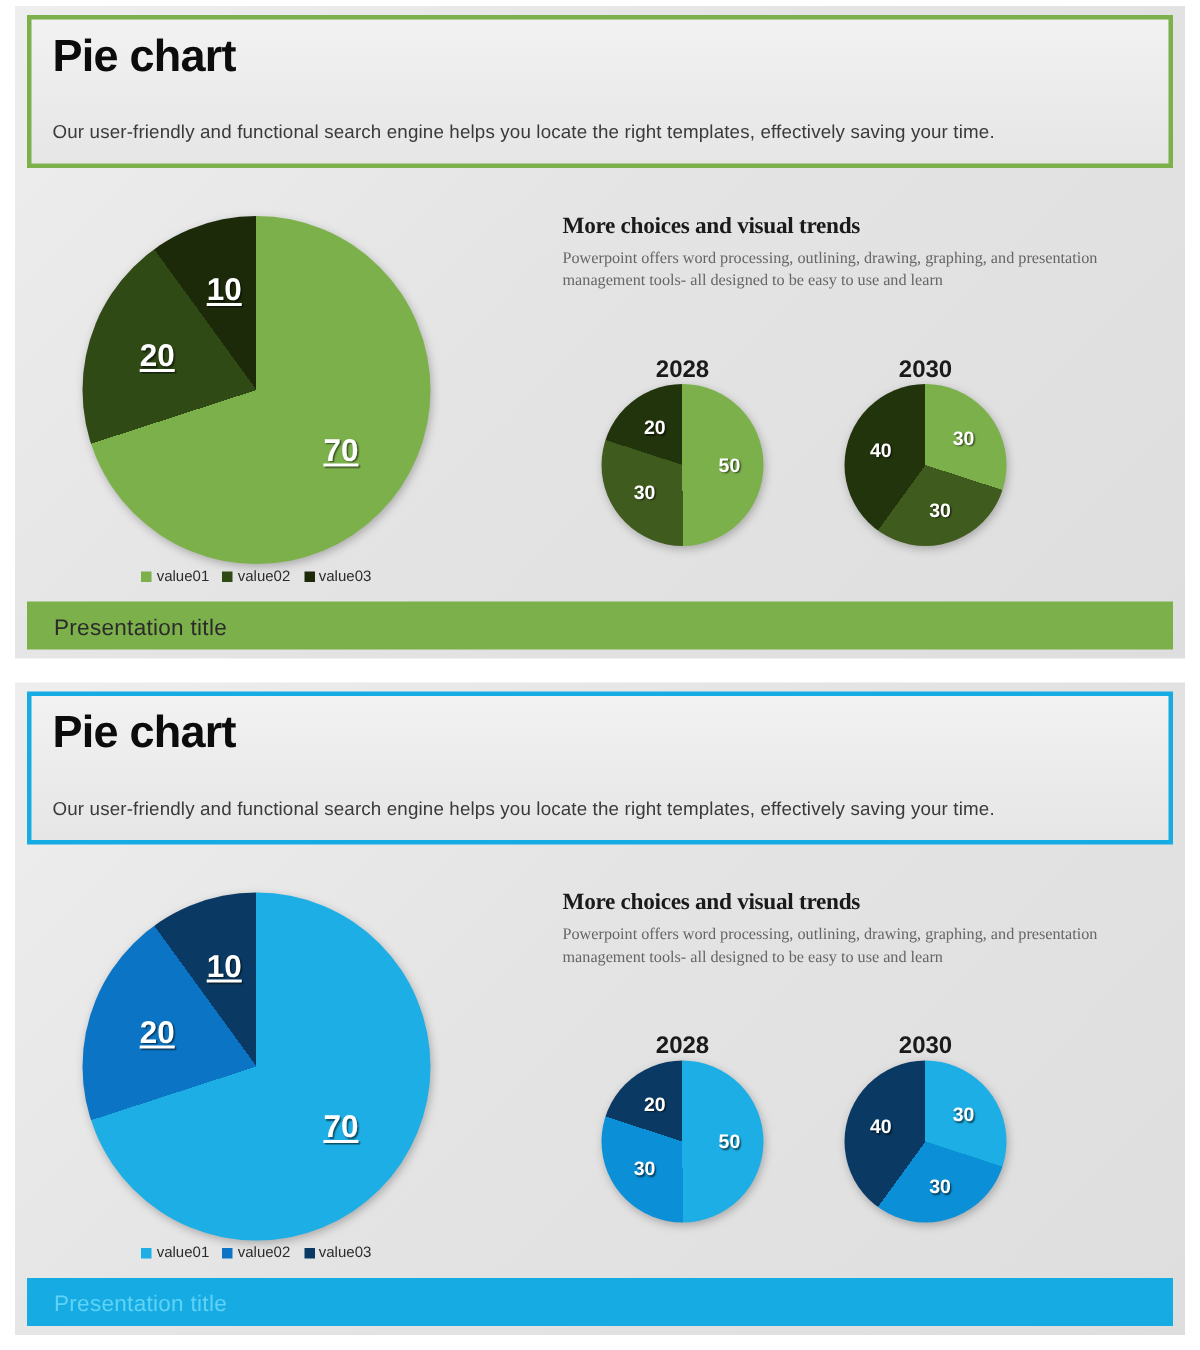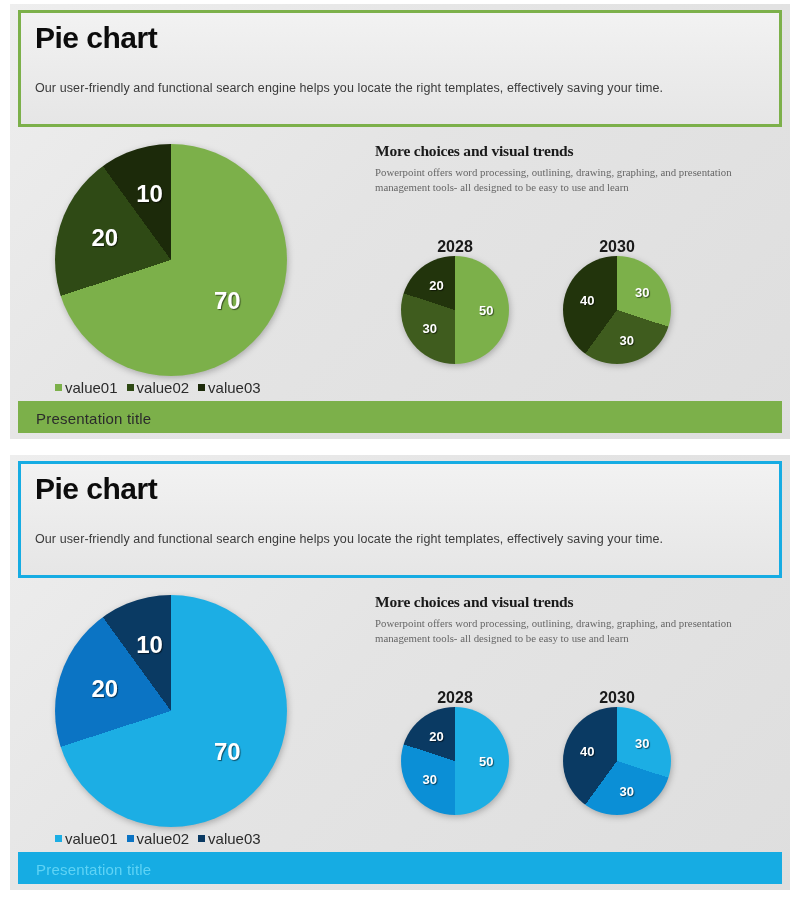--- a/index.html
+++ b/index.html
@@ -18,21 +18,21 @@
     background: linear-gradient(135deg, #eeeeee 0%, #e4e4e4 45%, #dedede 100%);
     overflow: hidden;
   }
   .slide.green { top: 4px; }
   .slide.blue  { top: 455px; }
 
   
   .header-band {
     position: absolute;
     left: 8px; top: 6px;
-    width: 764px; height: 117px;
+    width: 764px; height: 102px;
     background: linear-gradient(180deg, #f2f2f2 0%, #ebebeb 55%, #e6e6e6 100%);
     border: 3px solid #7cb04a;
   }
   .blue .header-band { border-color: #16ace3; }
 
   .slide-title {
     position: absolute;
     left: 14px; top: 8px;
     font-size: 30px;
     font-weight: bold;
@@ -64,36 +64,36 @@
   .pie.s2028 { left: 391px; top: 252px; }
   .pie.s2030 { left: 553px; top: 252px; }
 
   .pie-label {
     position: absolute;
     color: #ffffff;
     font-weight: bold;
     text-shadow: 1px 1px 1px rgba(0,0,0,.55);
     pointer-events: none;
   }
-  .lbl-big   { font-size: 24px; }
+  .lbl-big   { font-size: 21px; text-decoration: underline; }
   .lbl-small { font-size: 13px; }
 
   .year {
     position: absolute;
     font-size: 16px; font-weight: bold; color: #1a1a1a;
     width: 108px; text-align: center;
   }
   .y2028 { left: 391px; top: 234px; }
   .y2030 { left: 553px; top: 234px; }
 
   
   .legend {
     position: absolute; left: 45px; top: 375px;
-    width: 232px; display: flex; justify-content: flex-start;
-    gap: 9px; font-size: 15px; color: #2b2b2b;
+    width: 232px; display: flex; justify-content: center;
+    gap: 9px; font-size: 10px; color: #2b2b2b;
   }
   .legend-item { display: flex; align-items: center; gap: 3px; }
   .swatch { width: 7px; height: 7px; display: inline-block; }
 
   
   .footer {
     position: absolute; left: 8px; bottom: 6px;
     width: 764px; height: 32px;
   }
   .green .footer { background: #7cb04a; }

